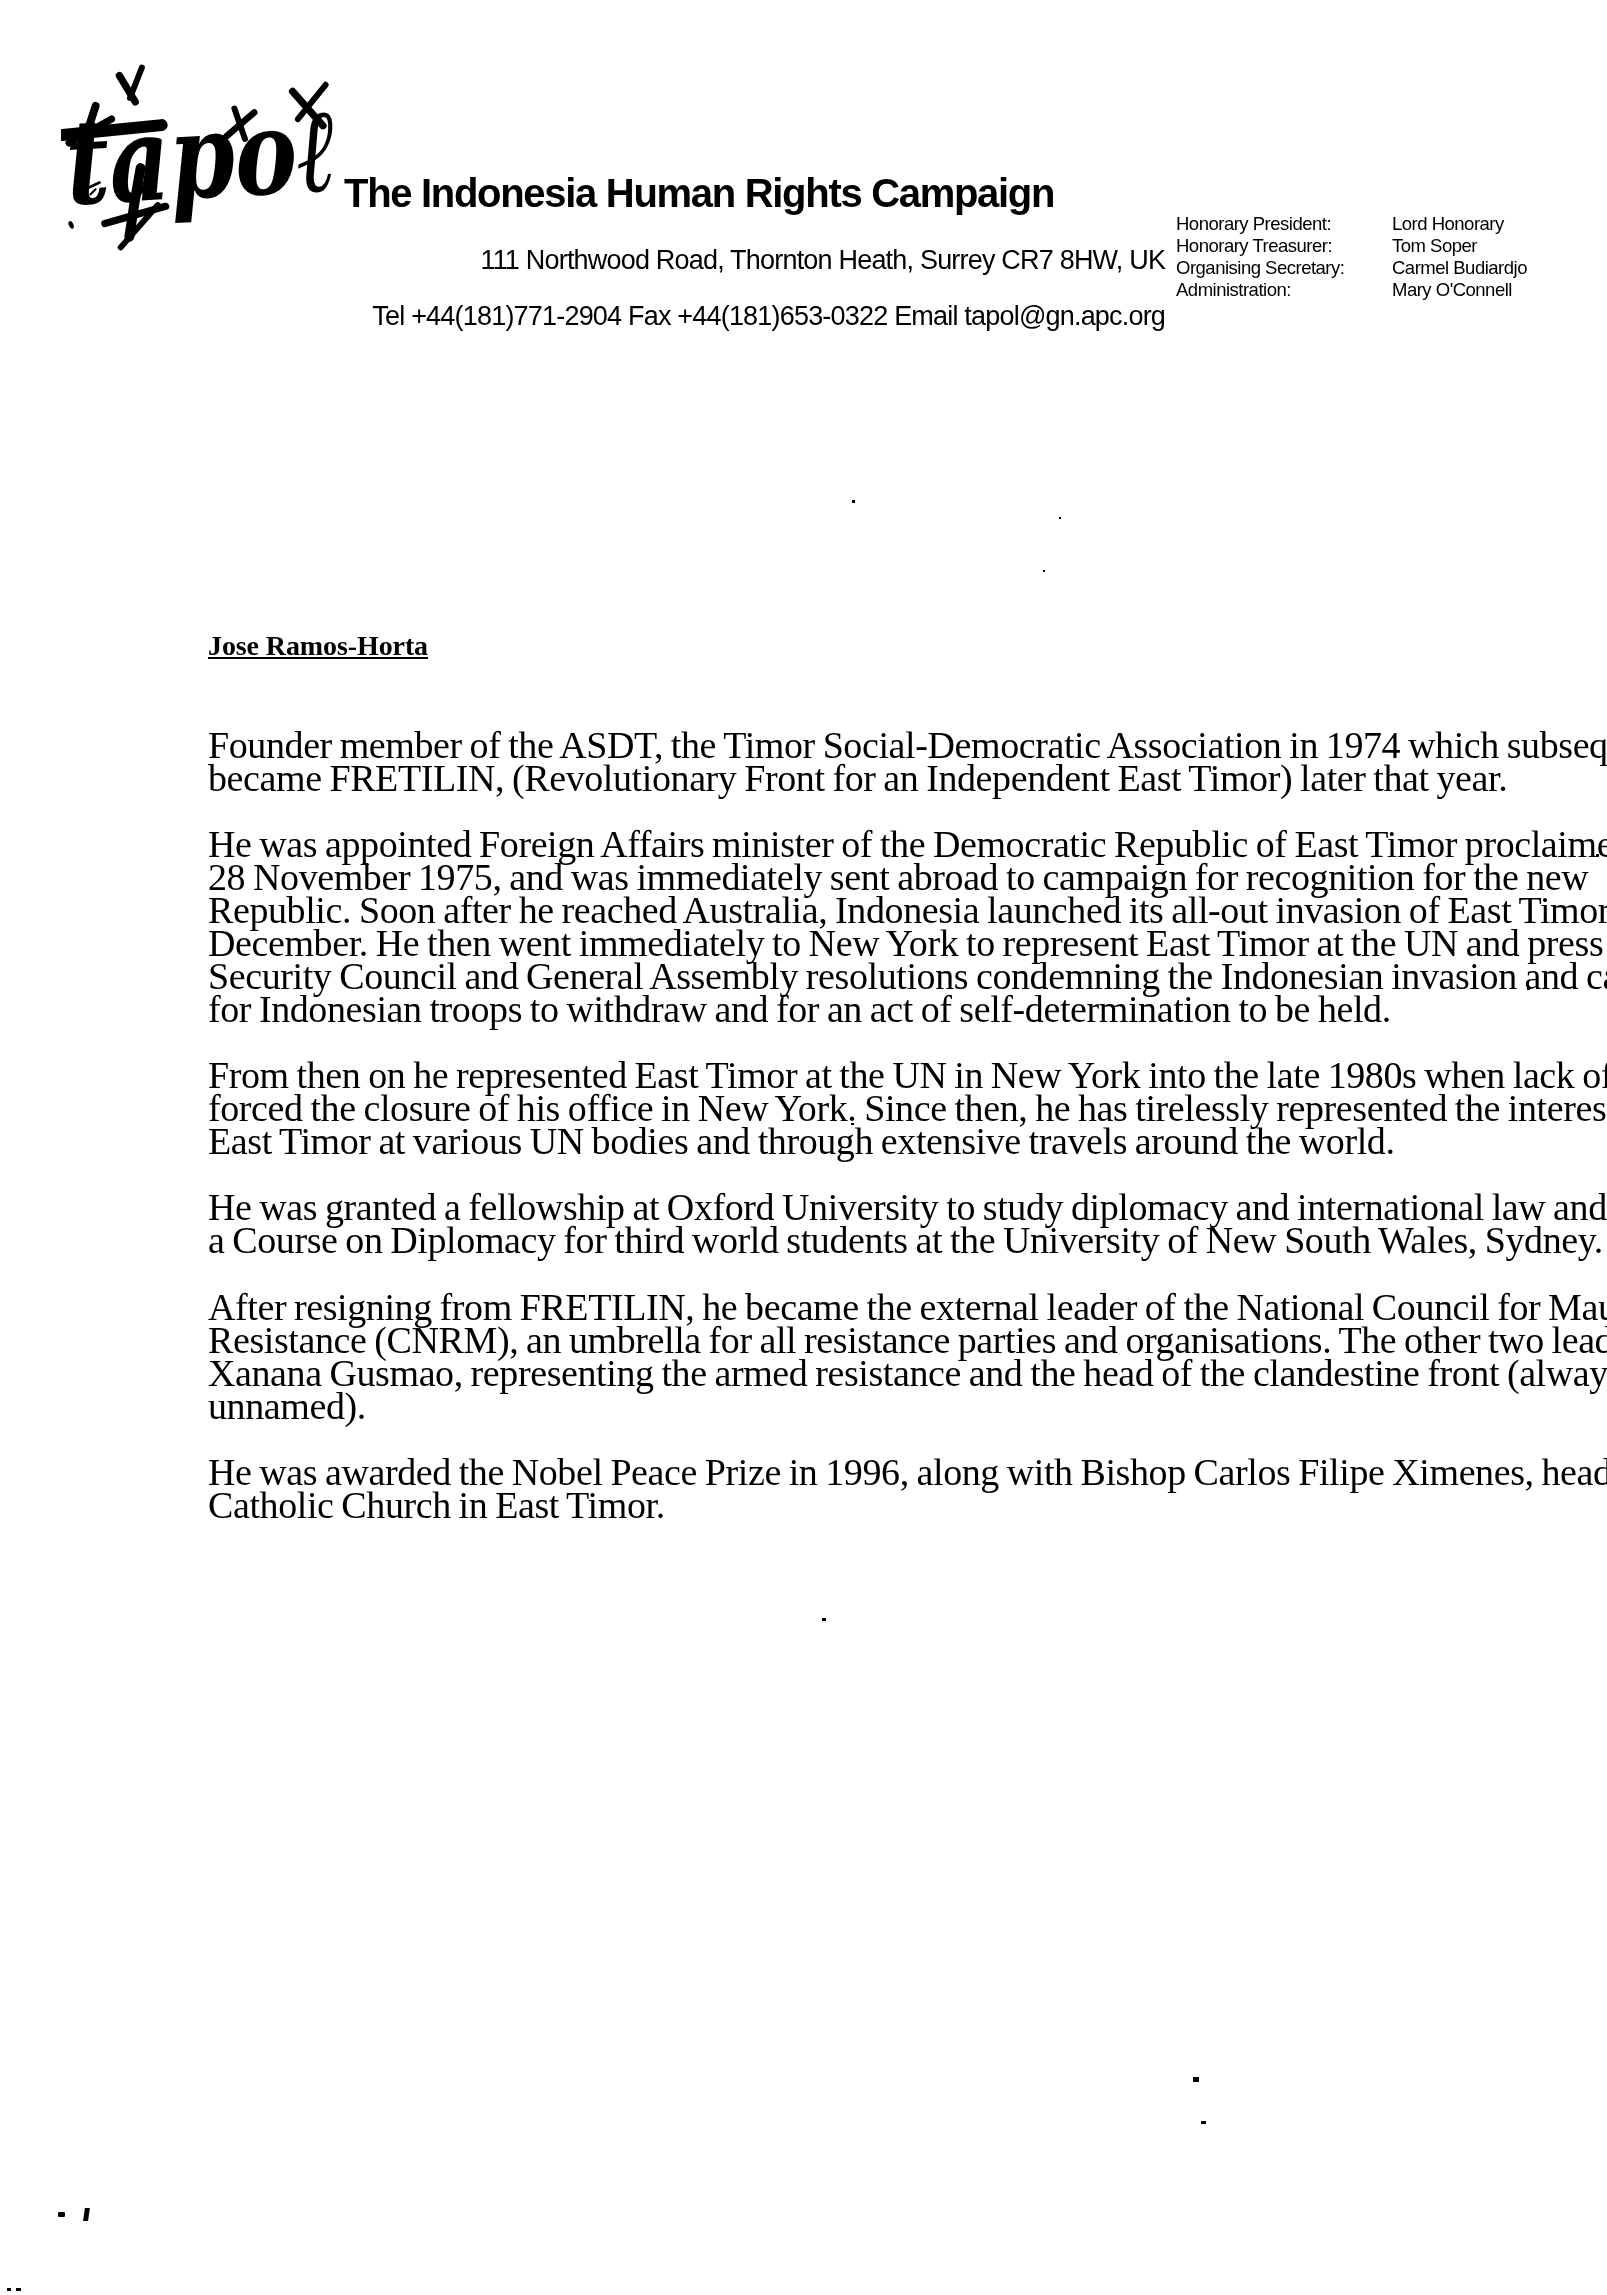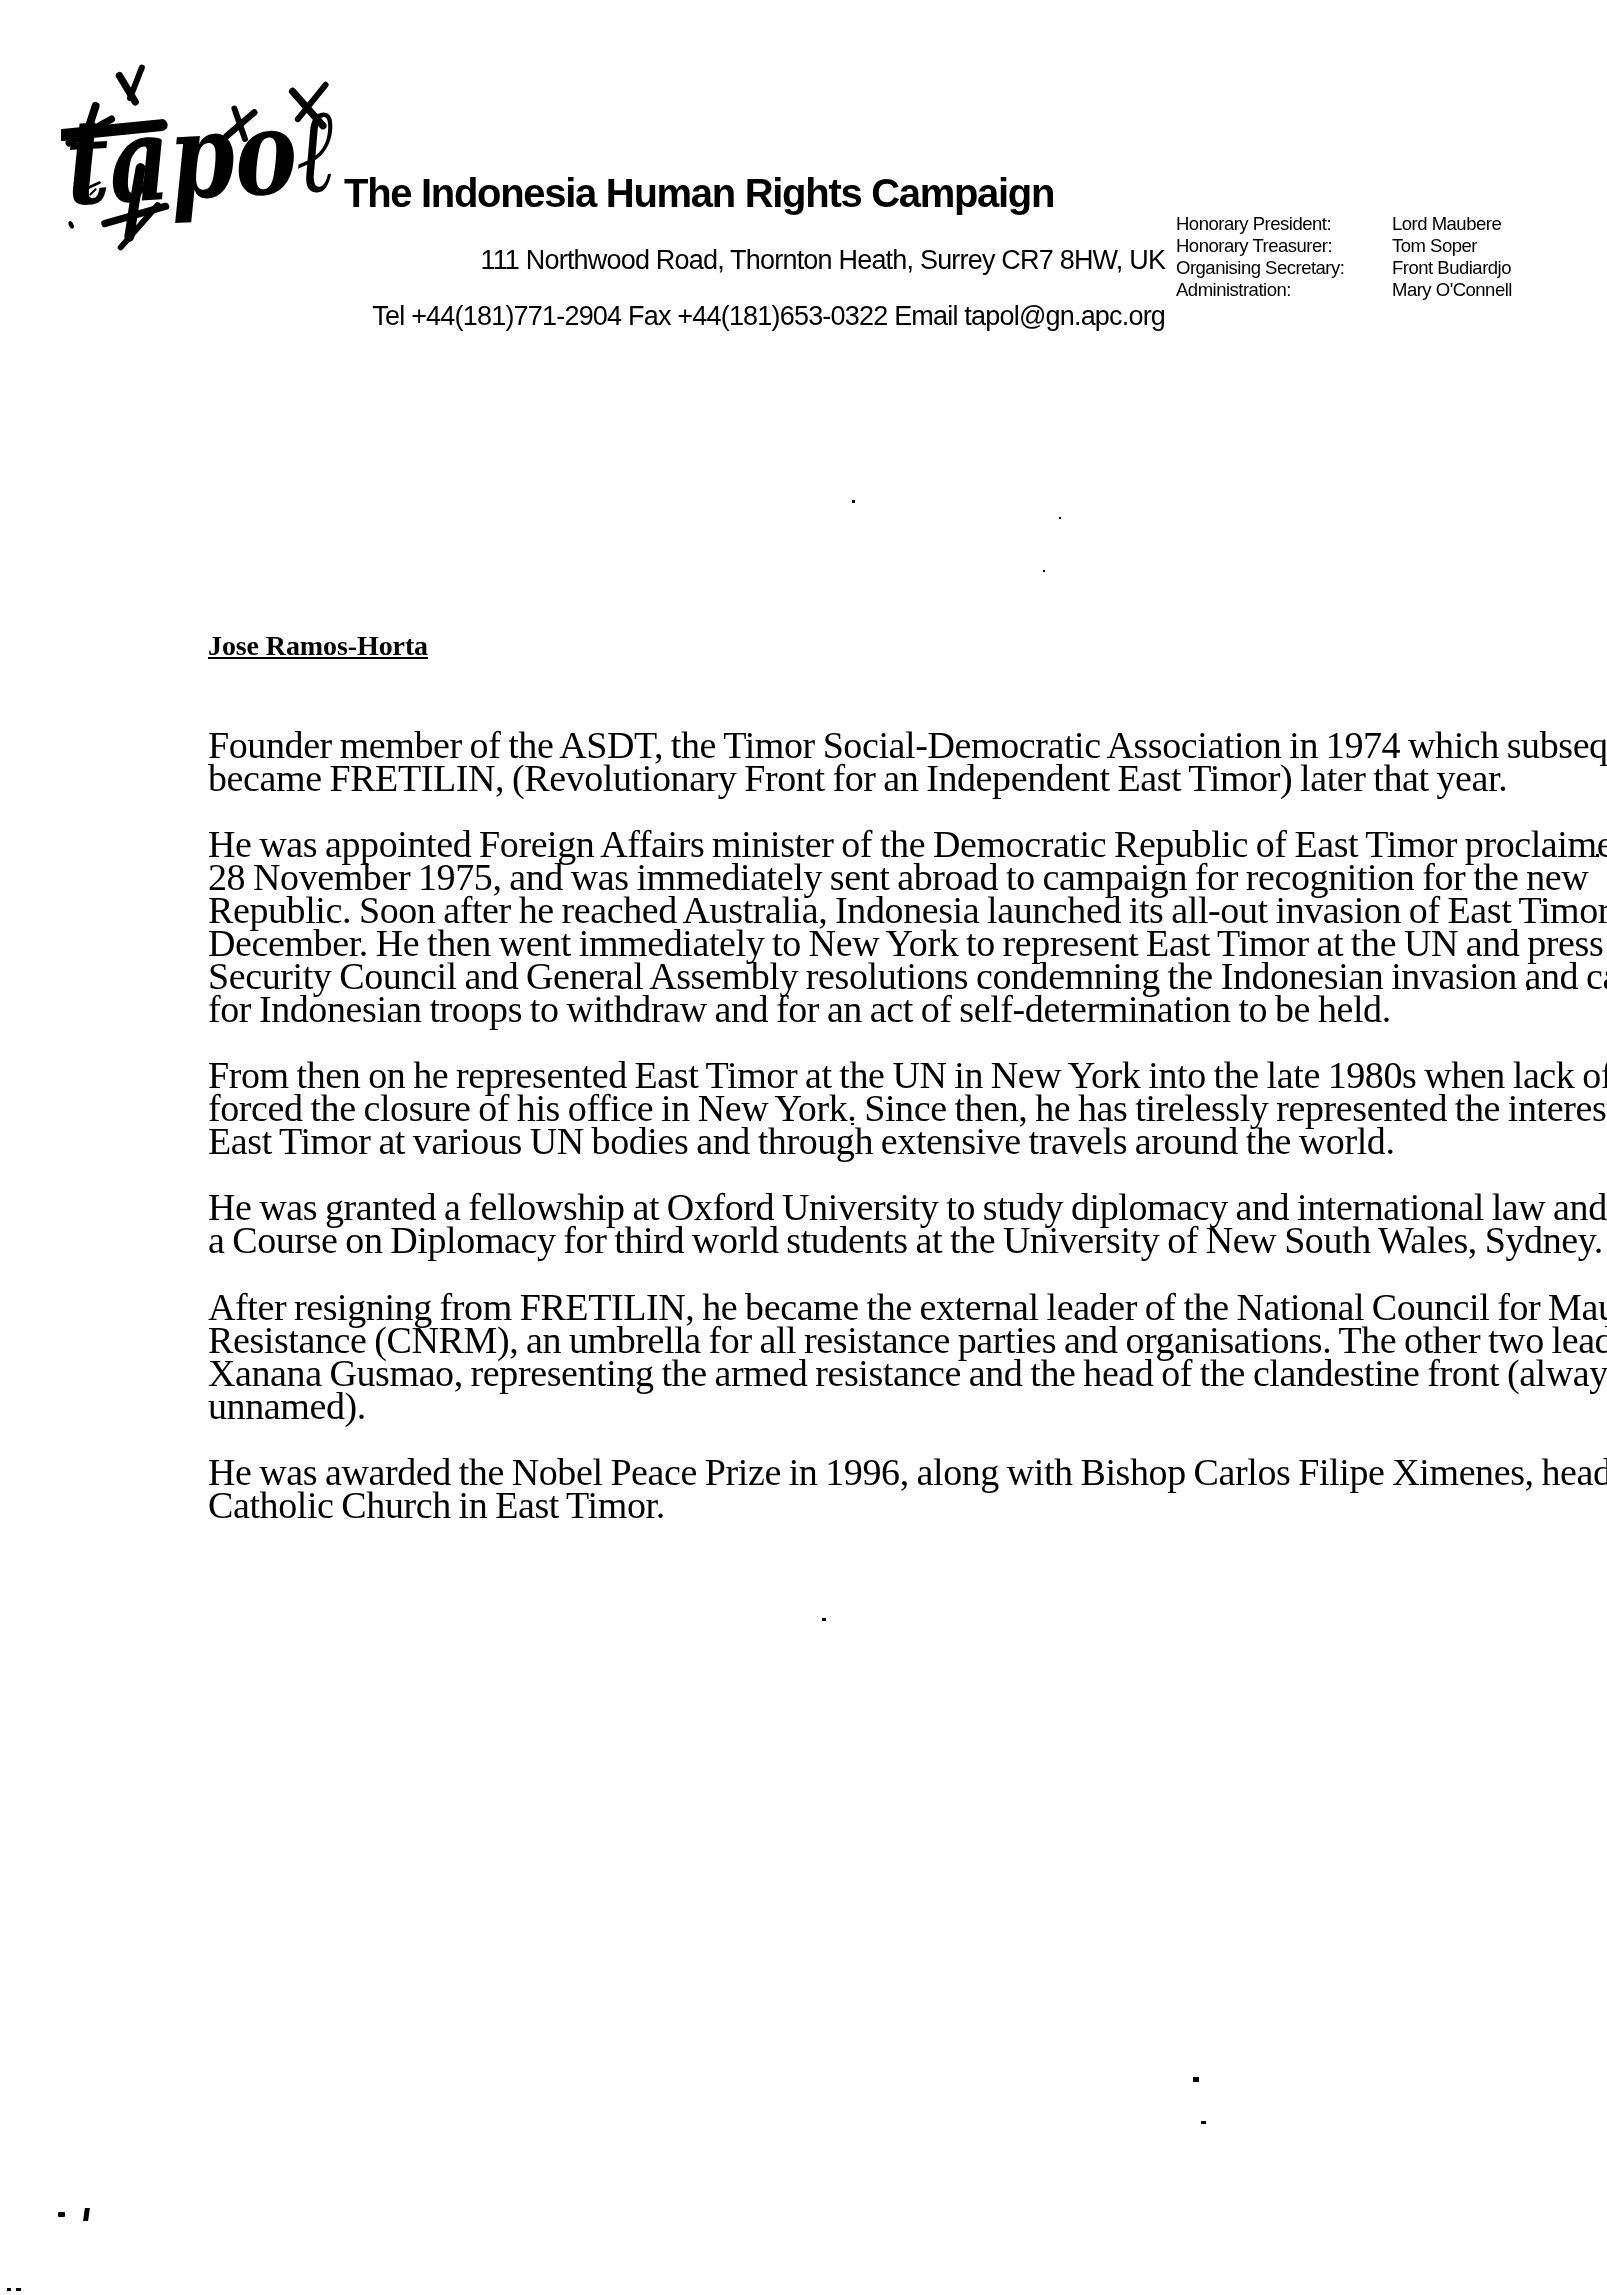--- a/index.html
+++ b/index.html
@@ -125,29 +125,29 @@
 
   <div class="org-title">The Indonesia Human Rights Campaign</div>
 
   <div class="org-address"><span>111 Northwood Road, Thornton Heath, Surrey CR7 8HW, UK</span><br>
     <span>Tel +44(181)771-2904 Fax +44(181)653-0322 Email tapol@gn.apc.org</span>
   </div>
 
   <div class="officers">
     <div class="officer-row">
       <span class="officer-role">Honorary President:</span>
-      <span class="officer-name">Lord Maubere</span>
+      <span class="officer-name">Lord Honorary</span>
     </div>
     <div class="officer-row">
       <span class="officer-role">Honorary Treasurer:</span>
       <span class="officer-name">Tom Soper</span>
     </div>
     <div class="officer-row">
       <span class="officer-role">Organising Secretary:</span>
-      <span class="officer-name">Front Budiardjo</span>
+      <span class="officer-name">Carmel Budiardjo</span>
     </div>
     <div class="officer-row">
       <span class="officer-role">Administration:</span>
       <span class="officer-name">Mary O'Connell</span>
     </div>
   </div>
 
   <div class="doc-heading">Jose Ramos-Horta</div>
 
   <div class="para para-1">Founder member of the ASDT, the Timor Social-Democratic Association in 1974 which subsequently

